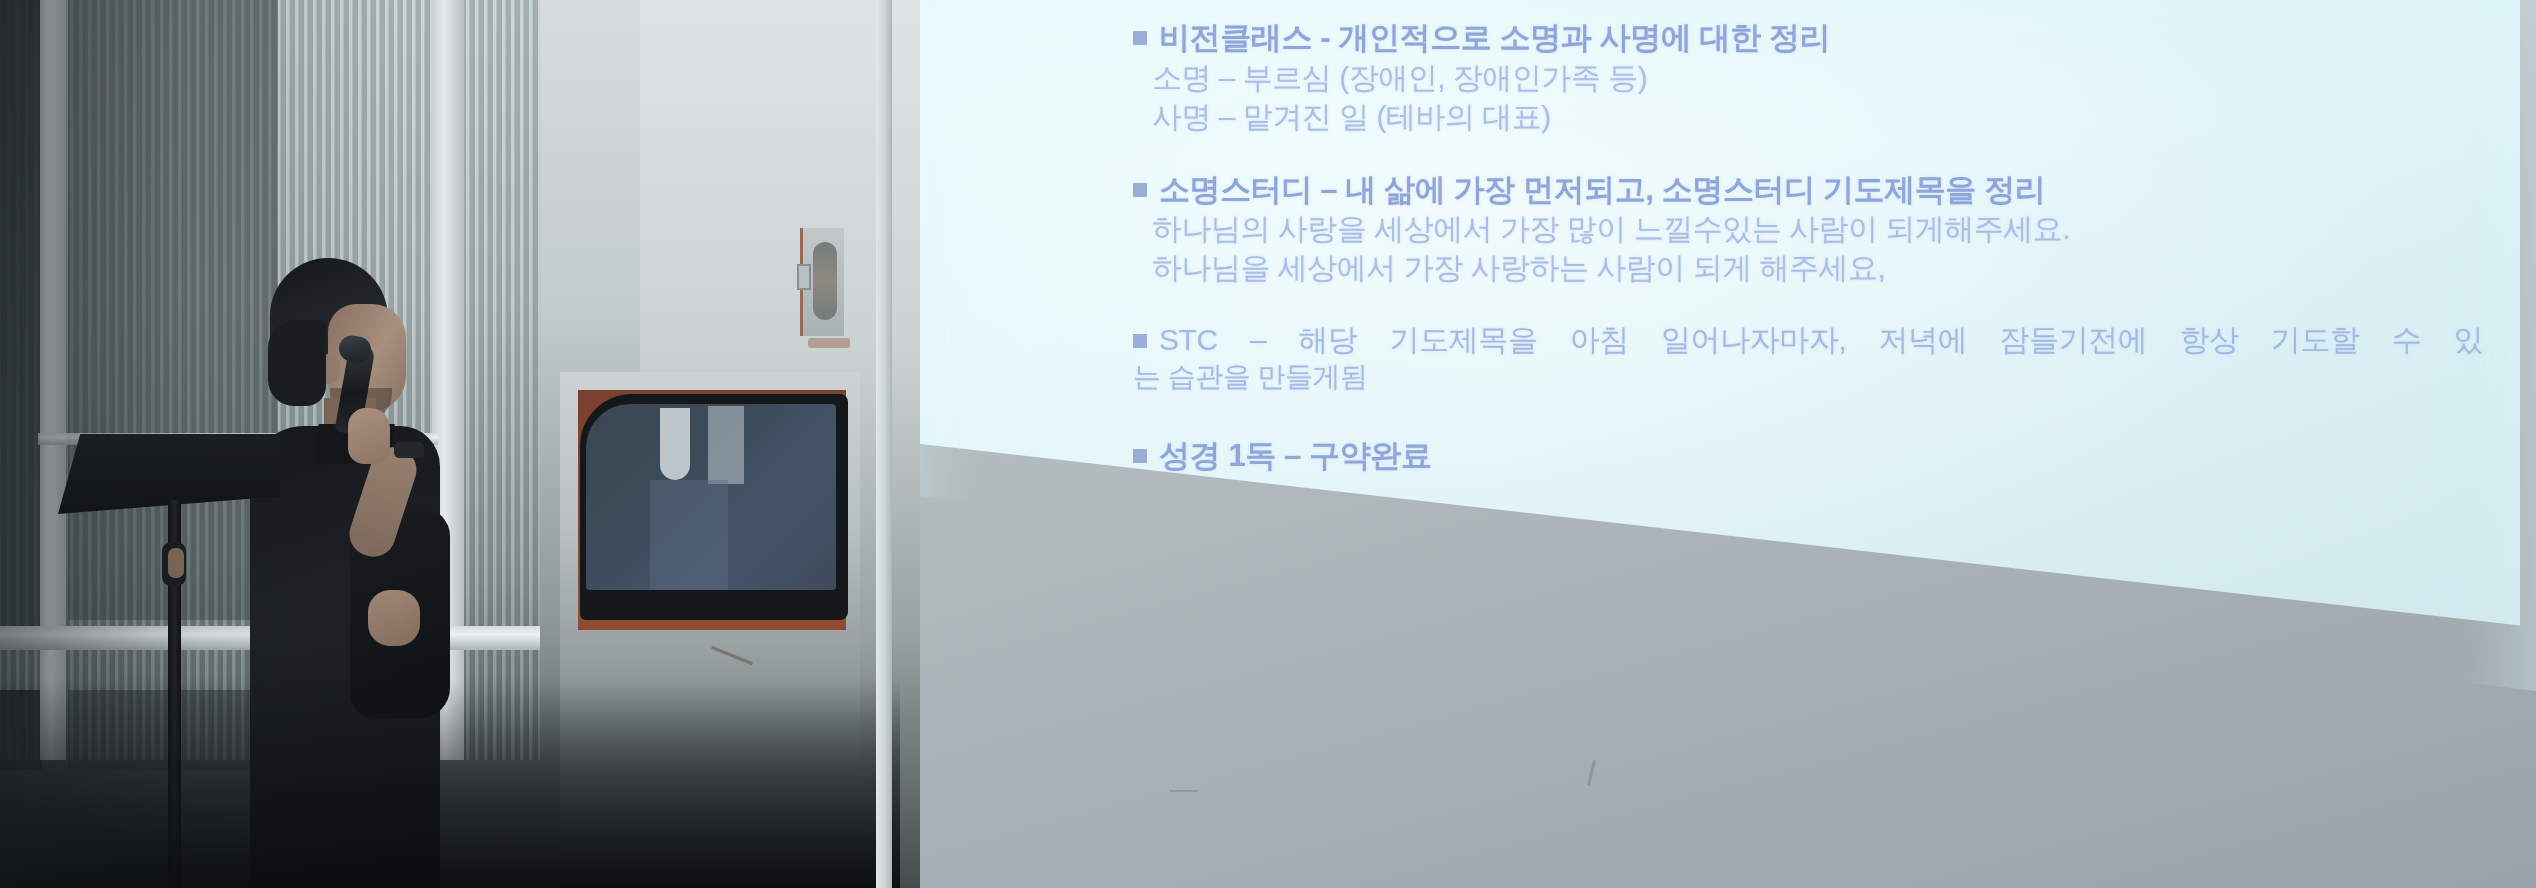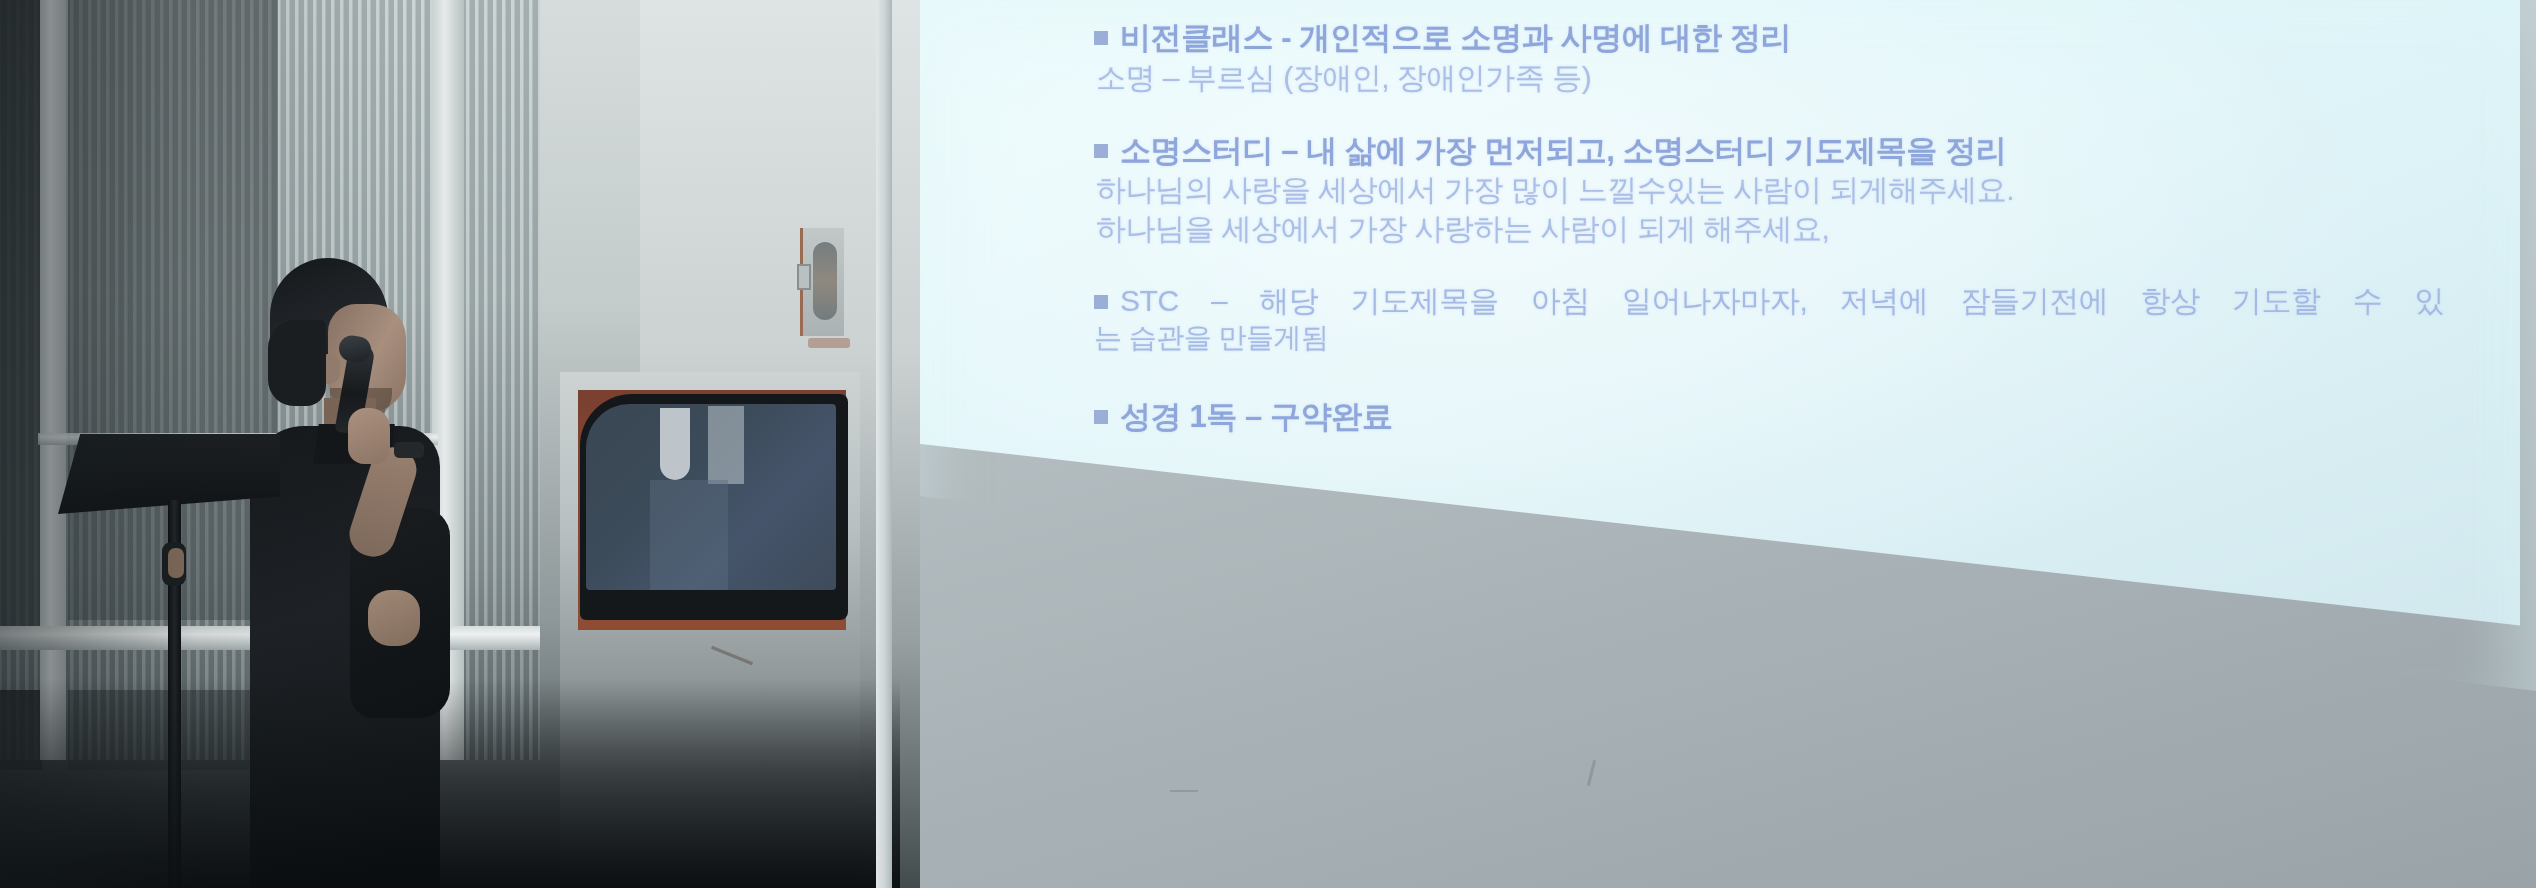--- a/index.html
+++ b/index.html
@@ -246,39 +246,39 @@
   }
   .proj-spill{
     position:absolute;left:898px;top:-8px;width:1640px;height:760px;
     clip-path:polygon(0% 0%, 100% 0%, 100% 92%, 0% 66%);
     box-shadow:0 0 60px 30px rgba(220,245,250,.35) inset;
     pointer-events:none;
   }
 
   
   .slide{
-    position:absolute;left:1094px;top:18px;width:1400px;
+    position:absolute;left:1133px;top:18px;width:1400px;
     color:#9fb4e2;
     text-shadow:0 0 3px rgba(190,210,245,.55);
   }
   .blk{margin-bottom:34px;}
   .bullet-line{
     display:flex;align-items:baseline;gap:12px;
     font-weight:bold;font-size:31px;line-height:1.28;
     color:#8fa6db;
     letter-spacing:-0.4px;
   }
   .sq{
     display:inline-block;width:14px;height:14px;flex:0 0 14px;
     background:#9aaed8;position:relative;top:-3px;
   }
   .sub{
     font-size:30px;line-height:1.30;color:#aabee6;
     letter-spacing:-0.5px;font-weight:400;
-    margin-left:2px;
+    margin-left:19px;
   }
   .wrapline{
     font-size:28px;line-height:1.30;color:#a6bbe4;
     letter-spacing:-0.5px;font-weight:400;
   }
   .stc-line{
     display:flex;align-items:baseline;gap:12px;
     font-size:30px;line-height:1.26;color:#a4b9e3;
     letter-spacing:-0.4px;font-weight:400;
     width:1350px;
@@ -307,20 +307,21 @@
   <div class="proj-spill"></div>
 
   <div class="slide">
 
     <div class="blk">
       <div class="bullet-line b1-title">
         <span class="sq"></span>
         <span>비전클래스 - 개인적으로 소명과 사명에 대한 정리</span>
       </div>
       <div class="sub">소명 – 부르심 (장애인, 장애인가족 등)</div>
+      <div class="sub">사명 – 맡겨진 일 (테바의 대표)</div>
     </div>
 
     <div class="blk">
       <div class="bullet-line">
         <span class="sq"></span>
         <span>소명스터디 – 내 삶에 가장 먼저되고, 소명스터디 기도제목을 정리</span>
       </div>
       <div class="sub">하나님의 사랑을 세상에서 가장 많이 느낄수있는 사람이 되게해주세요.</div>
       <div class="sub">하나님을 세상에서 가장 사랑하는 사람이 되게 해주세요,</div>
     </div>

